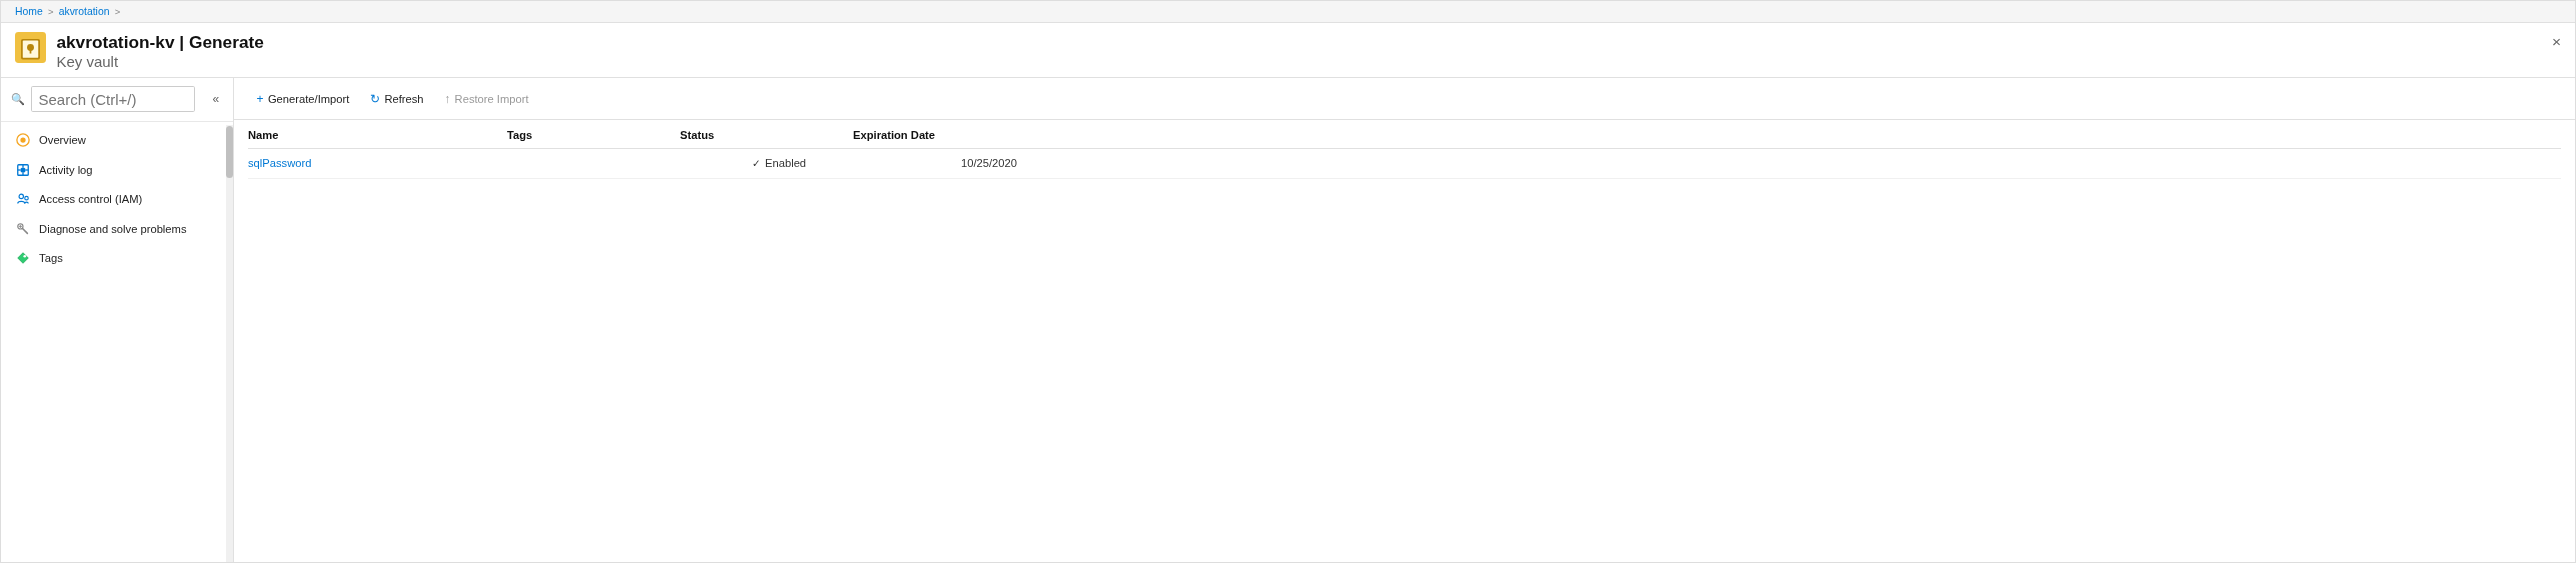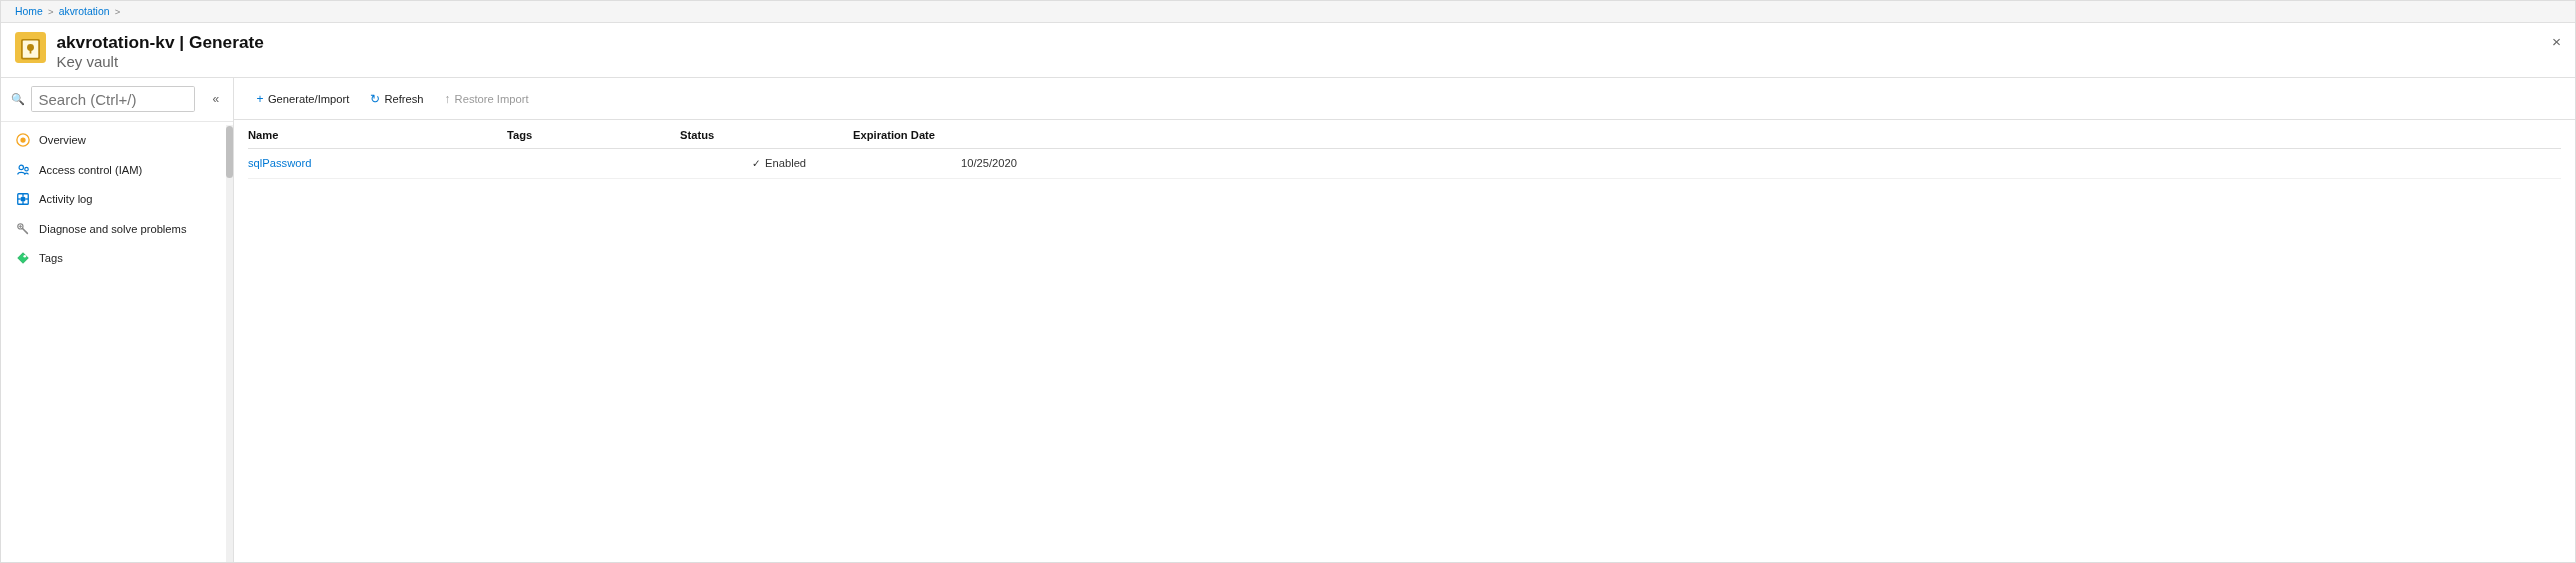--- a/index.html
+++ b/index.html
@@ -270,41 +270,41 @@
               <circle cx="8" cy="8" r="7" fill="none" stroke="#f5a623" stroke-width="1.5"></circle>
               <circle cx="8" cy="8" r="3" fill="#f5a623"></circle>
             </svg>
           </span>
           <span>Overview</span>
         </div>
 
         <div class="nav-item">
           <span class="nav-icon">
             <svg width="14" height="14" viewBox="0 0 16 16">
-              <circle cx="6" cy="5" r="2.5" fill="none" stroke="#0078d4" stroke-width="1.3"></circle>
-              <path d="M2 13c0-3 8-3 8 0" fill="none" stroke="#0078d4" stroke-width="1.3"></path>
-              <circle cx="12" cy="7" r="2" fill="none" stroke="#0078d4" stroke-width="1.3"></circle>
-              <path d="M10 13c0-2 4-2 4 0" fill="none" stroke="#0078d4" stroke-width="1.3"></path>
-            </svg>
-          </span>
-          <span>Access control (IAM)</span>
-        </div>
-
-        <div class="nav-item">
-          <span class="nav-icon">
-            <svg width="14" height="14" viewBox="0 0 16 16">
               <rect x="2" y="2" width="12" height="12" rx="1" fill="none" stroke="#0078d4" stroke-width="1.5"></rect>
               <circle cx="8" cy="8" r="3" fill="#0078d4"></circle>
               <line x1="8" y1="2" x2="8" y2="5" stroke="#0078d4" stroke-width="1.5"></line>
               <line x1="8" y1="11" x2="8" y2="14" stroke="#0078d4" stroke-width="1.5"></line>
               <line x1="2" y1="8" x2="5" y2="8" stroke="#0078d4" stroke-width="1.5"></line>
               <line x1="11" y1="8" x2="14" y2="8" stroke="#0078d4" stroke-width="1.5"></line>
             </svg>
           </span>
           <span>Activity log</span>
+        </div>
+
+        <div class="nav-item">
+          <span class="nav-icon">
+            <svg width="14" height="14" viewBox="0 0 16 16">
+              <circle cx="6" cy="5" r="2.5" fill="none" stroke="#0078d4" stroke-width="1.3"></circle>
+              <path d="M2 13c0-3 8-3 8 0" fill="none" stroke="#0078d4" stroke-width="1.3"></path>
+              <circle cx="12" cy="7" r="2" fill="none" stroke="#0078d4" stroke-width="1.3"></circle>
+              <path d="M10 13c0-2 4-2 4 0" fill="none" stroke="#0078d4" stroke-width="1.3"></path>
+            </svg>
+          </span>
+          <span>Access control (IAM)</span>
         </div>
 
         <div class="nav-item">
           <span class="nav-icon">
             <svg width="14" height="14" viewBox="0 0 16 16">
               <circle cx="5" cy="5" r="3" fill="none" stroke="#888" stroke-width="1.3"></circle>
               <line x1="7.5" y1="7.5" x2="13" y2="13" stroke="#888" stroke-width="1.8" stroke-linecap="round"></line>
               <line x1="3" y1="5" x2="7" y2="5" stroke="#888" stroke-width="1"></line>
               <line x1="5" y1="3" x2="5" y2="7" stroke="#888" stroke-width="1"></line>
             </svg>

